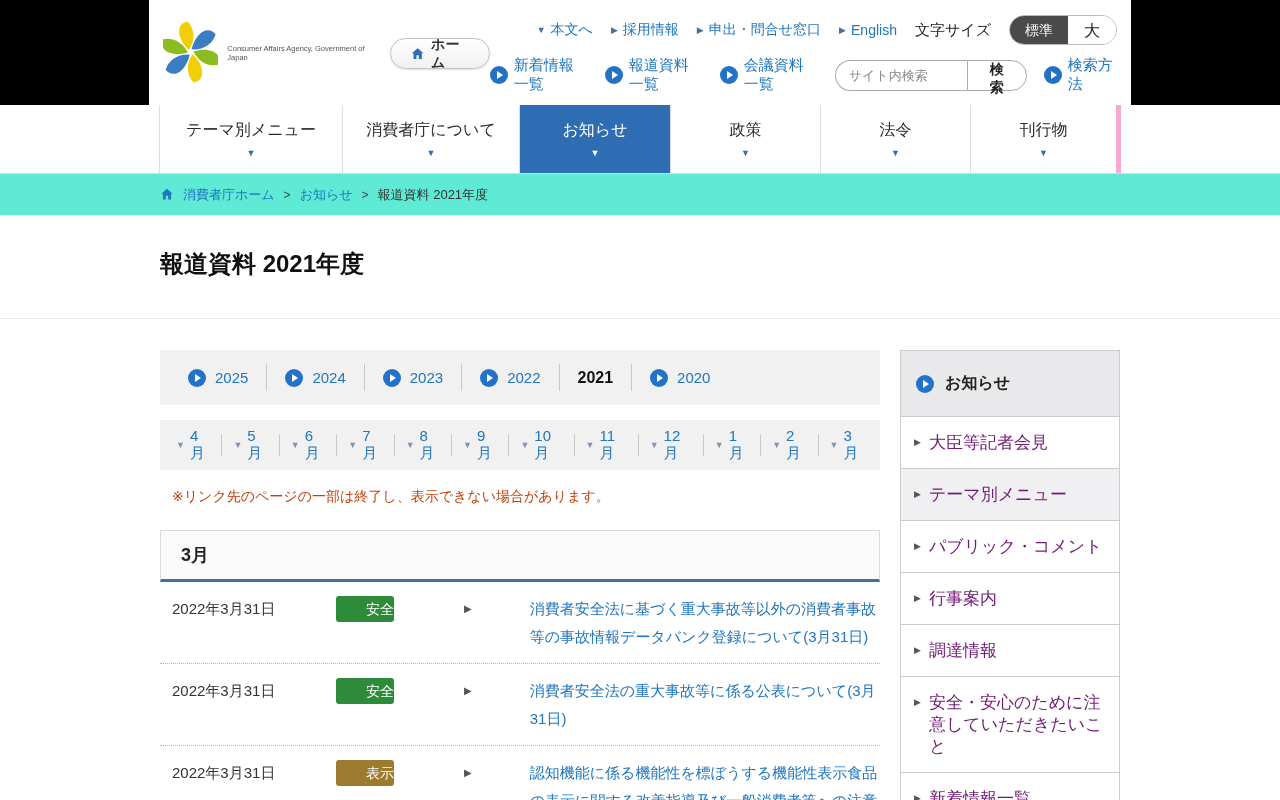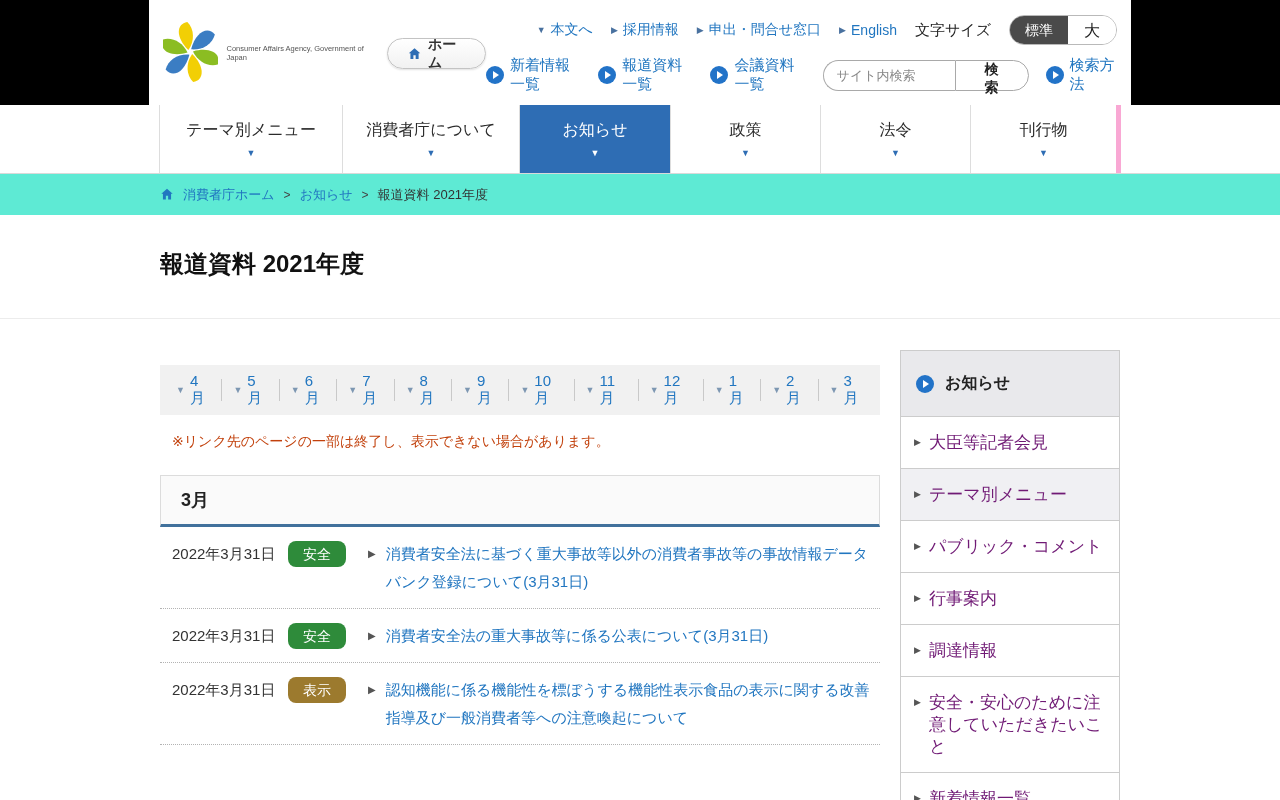--- a/index.html
+++ b/index.html
@@ -32,21 +32,21 @@
   .circle-icon { width:18px; height:18px; border-radius:50%; background:#2273c8;
     display:inline-block; position:relative; flex-shrink:0; }
   .circle-icon::after { content:""; position:absolute; left:7px; top:5px;
     border-left:6px solid #fff; border-top:4px solid transparent; border-bottom:4px solid transparent; }
   .search-group { display:flex; }
   .search-input { width:132px; height:31px; border:1px solid #a9a9a9; border-right:none;
     border-radius:16px 0 0 16px; padding:0 13px; font-size:13px; color:#333; outline:none;
     font-family:inherit; }
   .search-input::placeholder { color:#888; }
   .search-btn { height:31px; border:1px solid #a9a9a9; background:#fff; border-radius:0 16px 16px 0;
-    padding:0 29px; font-size:14px; font-weight:bold; color:#222; cursor:pointer; font-family:inherit;}
+    padding:0 22px; font-size:14px; font-weight:bold; color:#222; cursor:pointer; font-family:inherit;}
 
   
   .nav-outer { border-bottom:1px solid #d9d9d9; background:#fff; }
   .nav { width:962px; margin:0 auto; display:flex; }
   .nav-item { height:68px; display:flex; flex-direction:column; align-items:center;
     justify-content:center; gap:7px; background:#fff; border-left:1px solid #ddd; cursor:pointer; }
   .nav-item:last-child { border-right:5px solid #f9a8d4; }
   .nav-label { font-size:16px; color:#2b2b2b; }
   .nav-caret { font-size:9px; color:#2e6db4; }
   .nav-item.active { background:#2e6db4; }
@@ -83,24 +83,24 @@
   .month-item:last-child { border-right:none; }
   .month-item a { color:#2176c0; font-size:15px; }
   .month-caret { font-size:9px; color:#7d97b2; }
 
   .note { margin:18px 0 0 12px; font-size:14px; color:#c2410c; }
 
   .month-section { margin-top:24px; border:1px solid #dcdcdc; border-bottom:3px solid #41719c;
     background:#fafafa; padding:12px 20px; font-size:18px; font-weight:bold; color:#222; }
 
   .news-row { display:flex; align-items:flex-start; padding:13px 0 12px 12px;
-    border-bottom:1px dotted #b3b3b3; }
+    border-bottom:1px dotted #b3b3b3;gap:48px; }
   .news-date { width:116px; font-size:15px; color:#333; line-height:28px; flex-shrink:0; }
-  .badge { width:58px; height:26px; line-height:26px; border-radius:8px; color:#fff;
-    font-size:14px; text-align:center; margin-right:22px; flex-shrink:0; margin-top:1px; }
+  .badge { width:58px; height:26px; line-height:26px; border-radius:3px; color:#fff;
+    font-size:14px; text-align:right; margin-right:22px; flex-shrink:0; margin-top:1px; }
   .news-arrow { color:#555; font-size:10px; line-height:28px; margin-right:10px; flex-shrink:0; }
   .news-link { flex:1; font-size:15px; line-height:28px; color:#2176c0; }
 
   
   .sidebar { width:220px; border:1px solid #ccc; }
   .sidebar-head { background:#e9e9ec; height:65px; display:flex; align-items:center; gap:11px;
     padding:0 15px; font-size:16px; font-weight:bold; color:#222; }
   .sidebar-list { list-style:none; }
   .sidebar-item { display:flex; align-items:flex-start; gap:8px; padding:15px 10px 14px 13px;
     border-top:1px solid #ccc; background:#fff; cursor:pointer; }
@@ -233,20 +233,45 @@
 </div>
 
 <div class="title-outer">
   <div class="title-wrap">
     <h1 class="page-title">報道資料 2021年度</h1>
   </div>
 </div>
 
 <div class="content">
   <div class="main-col">
+    <div class="year-band" id="year-band">
+        <div class="year-item">
+          <span class="circle-icon"></span>
+          <a>2025</a>
+        </div>
+        <div class="year-item">
+          <span class="circle-icon"></span>
+          <a>2024</a>
+        </div>
+        <div class="year-item">
+          <span class="circle-icon"></span>
+          <a>2023</a>
+        </div>
+        <div class="year-item">
+          <span class="circle-icon"></span>
+          <a>2022</a>
+        </div>
+        <div class="year-item">
+          <span class="year-current">2021</span>
+        </div>
+        <div class="year-item">
+          <span class="circle-icon"></span>
+          <a>2020</a>
+        </div>
+      </div>
     <div class="month-band" id="month-band">
         <div class="month-item">
           <span class="month-caret">▼</span>
           <a>4月</a>
         </div>
         <div class="month-item">
           <span class="month-caret">▼</span>
           <a>5月</a>
         </div>
         <div class="month-item">

